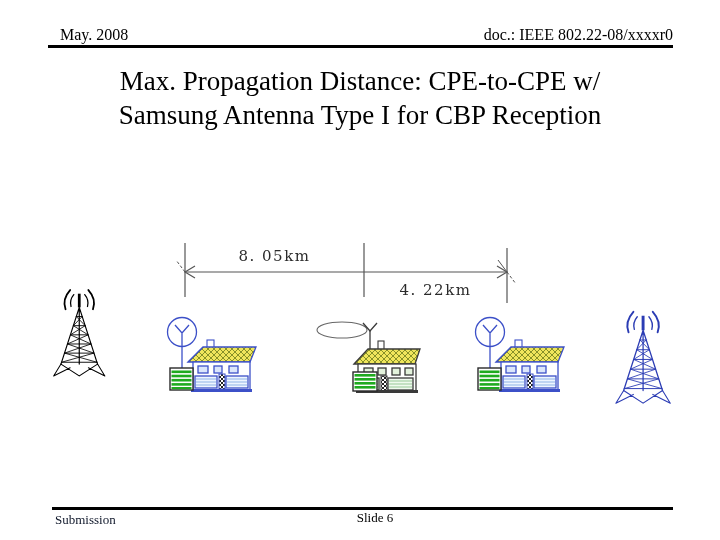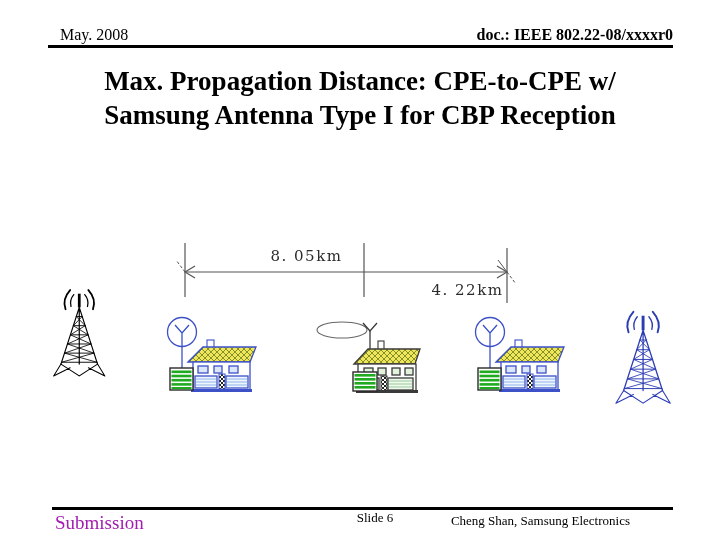--- a/index.html
+++ b/index.html
@@ -2,41 +2,41 @@
 <html><head>
 <meta charset="utf-8">
 <style>
   html,body{margin:0;padding:0;background:#fff;}
   .slide{
     position:relative;width:720px;height:540px;background:#ffffff;
     font-family:"Liberation Serif", serif;overflow:hidden;border-radius:30px;
   }
   
   .hdr-date{position:absolute;left:60px;top:26px;font-size:16px;color:#000;}
-  .hdr-doc{position:absolute;right:47px;top:26px;font-size:16px;font-weight:bold;color:#000;}
+  .hdr-doc{position:absolute;right:47px;top:26px;font-size:16px;font-weight:normal;color:#000;}
   .hdr-rule{position:absolute;left:48px;top:45px;width:625px;height:3px;background:#000;}
   
   .title{position:absolute;left:0;top:64px;width:720px;text-align:center;
-         font-size:27px;font-weight:bold;color:#000;line-height:34px;}
+         font-size:27px;font-weight:normal;color:#000;line-height:34px;}
   
   .dist{position:absolute;top:247px;text-align:center;
-        font-family:"DejaVu Serif", serif;font-size:15px;color:#2b2b2b;letter-spacing:1.5px;padding-left:32px;}
+        font-family:"DejaVu Serif", serif;font-size:15px;color:#2b2b2b;letter-spacing:1.5px;}
   .dist.left{left:185px;width:179px;}
   .dist.right{left:364px;width:143px;margin-top:34px;}
   
   .icon{position:absolute;}
   .tower-left{left:50px;top:286px;width:64px;height:94px;color:#000000;}
   .tower-right{left:612px;top:307px;width:68px;height:101px;color:#2b3cb4;}
   .house-a1{left:163px;top:316px;width:95px;height:80px;color:#3c50c8;}
   .house-b{left:312px;top:317px;width:110px;height:80px;color:#3a3a3a;}
   .house-a2{left:471px;top:316px;width:95px;height:80px;color:#3c50c8;}
   .measure{position:absolute;left:170px;top:238px;width:360px;height:70px;}
   
   .ftr-rule{position:absolute;left:52px;top:507px;width:621px;height:3px;background:#000;}
-  .ftr-left{position:absolute;left:55px;top:512px;font-size:19px;color:#a21caf;}
+  .ftr-left{position:absolute;left:55px;top:512px;font-size:13px;color:#0f172a;}
   .ftr-center{position:absolute;left:15px;top:510px;width:720px;text-align:center;font-size:13px;color:#000;}
   .ftr-right{position:absolute;right:90px;top:513px;font-size:13px;color:#000;}
   .defs{position:absolute;width:0;height:0;overflow:hidden;}
 </style>
 </head>
 <body>
 
 <svg class="defs" aria-hidden="true">
   <defs>
     <pattern id="roofhatch" width="6" height="6" patternUnits="userSpaceOnUse">
@@ -159,15 +159,14 @@
     <use href="#houseA"></use>
   </svg>
 
   <svg class="icon tower-right" viewBox="0 0 70 100">
     <use href="#tower"></use>
   </svg>
 
   <div class="ftr-rule"></div>
   <div class="ftr-left">Submission</div>
   <div class="ftr-center">Slide 6</div>
-  <div class="ftr-right">Cheng Shan, Samsung Electronics</div>
 
 </div>
 
 </body></html>

